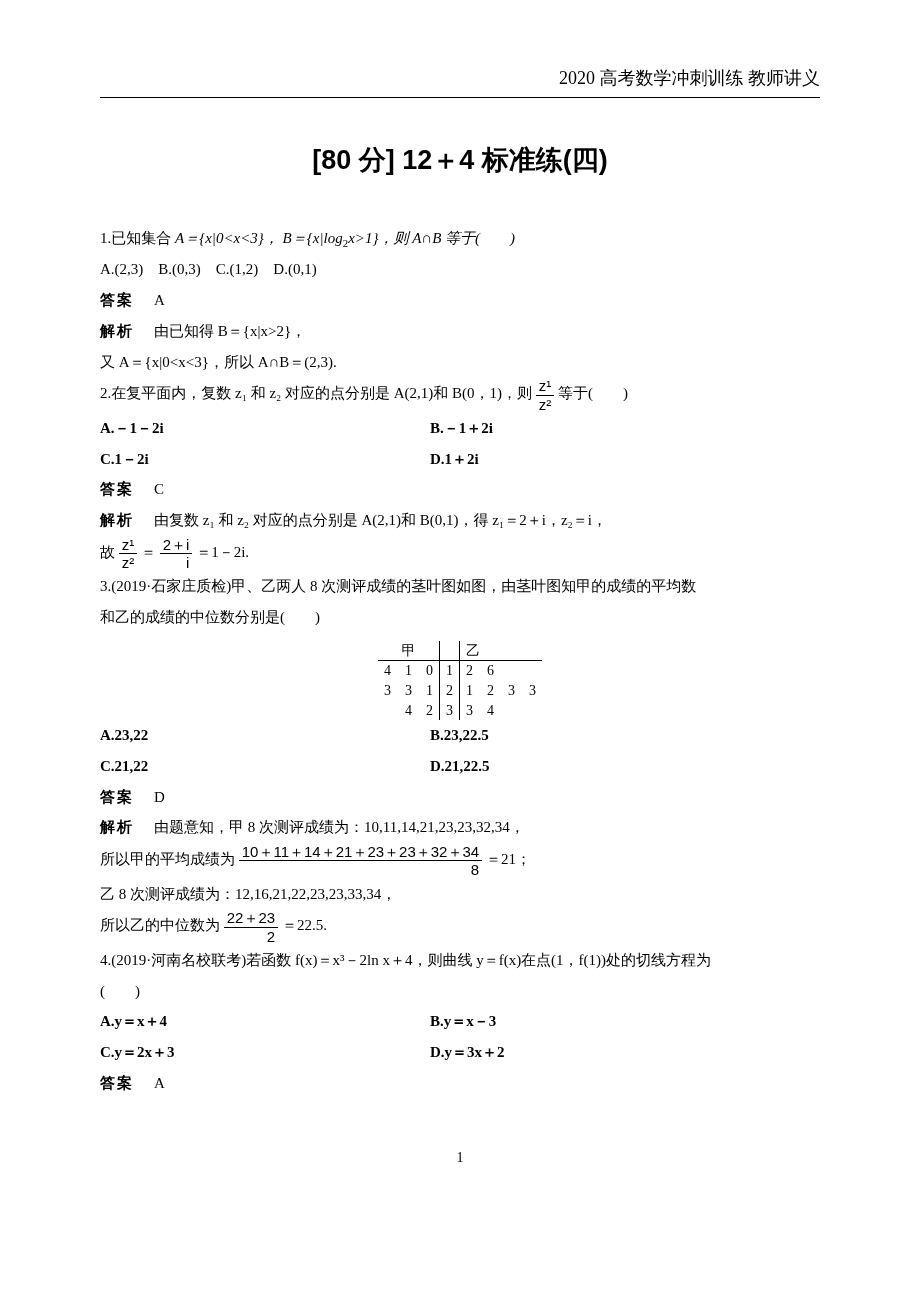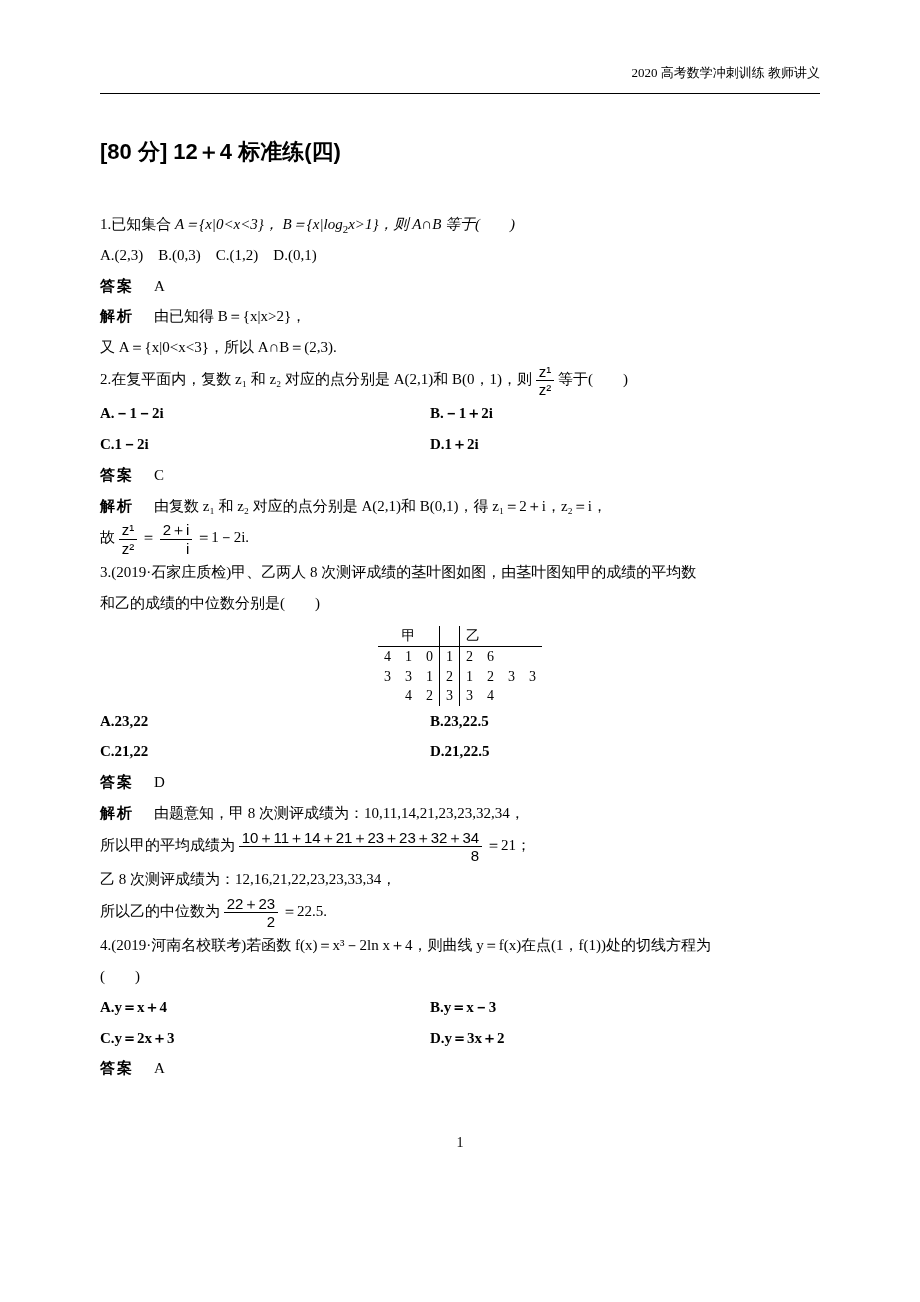--- a/index.html
+++ b/index.html
@@ -9,30 +9,30 @@
     color: #000;
     background: #fff;
     line-height: 2.05;
     width: 920px;
   }
   .page {
     padding: 60px 100px 60px 100px;
   }
   .header {
     text-align: right;
-    font-size: 13px;
-    margin-bottom: 6px;
+    font-size: 18px;
   }
   .hr {
     border: none;
     border-top: 1px solid #000;
     margin: 0 0 35px 0;
   }
   h1 {
-    font-size: 22px;
+    text-align: center;
+    font-size: 27px;
     font-weight: bold;
     margin: 20px 0 35px 0;
     font-family: "Heiti SC", "SimHei", sans-serif;
   }
   .p {
     margin: 0;
   }
   .bold-label {
     font-weight: bold;
     letter-spacing: 2px;

